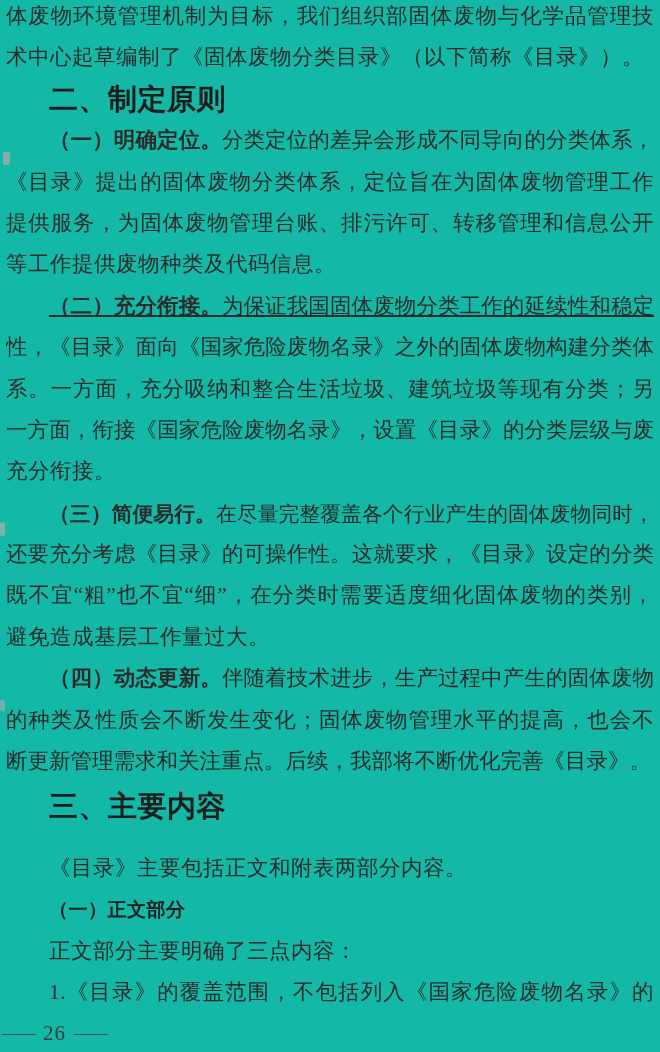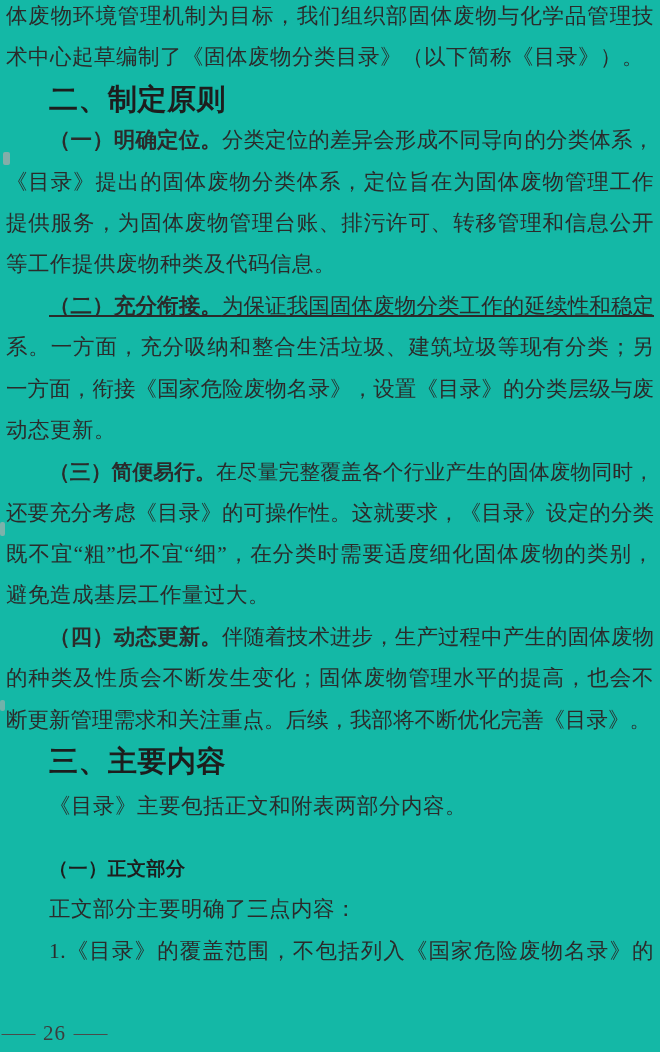--- a/index.html
+++ b/index.html
@@ -80,23 +80,24 @@
 
   <div class="content" id="content">
       <div class="line  justify"><span>体废物环境管理机制为目标，我们组织部固体废物与化学品管理技</span></div>
       <div class="line "><span>术中心起草编制了《固体废物分类目录》（以下简称《目录》）。</span></div>
       <div class="line heading-hei indent"><span>二、制定原则</span></div>
       <div class="line  indent justify" style="letter-spacing: 0px;"><span class="b">（一）明确定位。</span><span>分类定位的差异会形成不同导向的分类体系，</span></div>
       <div class="line  justify"><span>《目录》提出的固体废物分类体系，定位旨在为固体废物管理工作</span></div>
       <div class="line  justify"><span>提供服务，为固体废物管理台账、排污许可、转移管理和信息公开</span></div>
       <div class="line "><span>等工作提供废物种类及代码信息。</span></div>
       <div class="line  indent justify" style="letter-spacing: 0px; text-decoration: underline;"><span class="b">（二）充分衔接。</span><span>为保证我国固体废物分类工作的延续性和稳定</span></div>
+      <div class="line  justify" style="letter-spacing: 0px;"><span>性，《目录》面向《国家危险废物名录》之外的固体废物构建分类体</span></div>
       <div class="line  justify"><span>系。一方面，充分吸纳和整合生活垃圾、建筑垃圾等现有分类；另</span></div>
       <div class="line  justify" style="letter-spacing: 0px;"><span>一方面，衔接《国家危险废物名录》，设置《目录》的分类层级与废</span></div>
-      <div class="line "><span>动态更新。</span></div>
+      <div class="line "><span>充分衔接。</span></div>
       <div class="line  indent justify" style="letter-spacing: 0px; font-size: 20.8px;"><span class="b">（三）简便易行。</span><span>在尽量完整覆盖各个行业产生的固体废物同时，</span></div>
       <div class="line  justify" style="letter-spacing: 0px;"><span>还要充分考虑《目录》的可操作性。这就要求，《目录》设定的分类</span></div>
       <div class="line  justify"><span>既不宜“粗”也不宜“细”，在分类时需要适度细化固体废物的类别，</span></div>
       <div class="line "><span>避免造成基层工作量过大。</span></div>
       <div class="line  indent justify" style="letter-spacing: 0px;"><span class="b">（四）动态更新。</span><span>伴随着技术进步，生产过程中产生的固体废物</span></div>
       <div class="line  justify"><span>的种类及性质会不断发生变化；固体废物管理水平的提高，也会不</span></div>
       <div class="line " style="letter-spacing: 0px;"><span>断更新管理需求和关注重点。后续，我部将不断优化完善《目录》。</span></div>
       <div class="line heading-hei indent"><span>三、主要内容</span></div>
       <div class="line  indent"><span>《目录》主要包括正文和附表两部分内容。</span></div>
       <div class="line heading-kai indent"><span>（一）正文部分</span></div>

